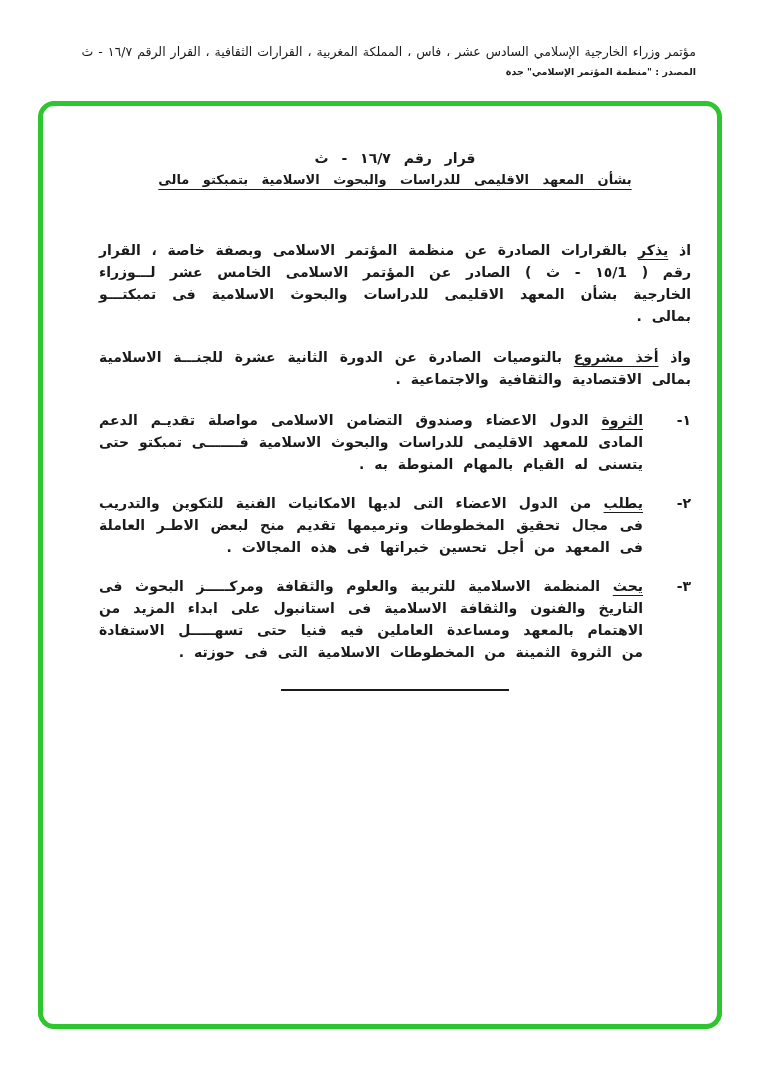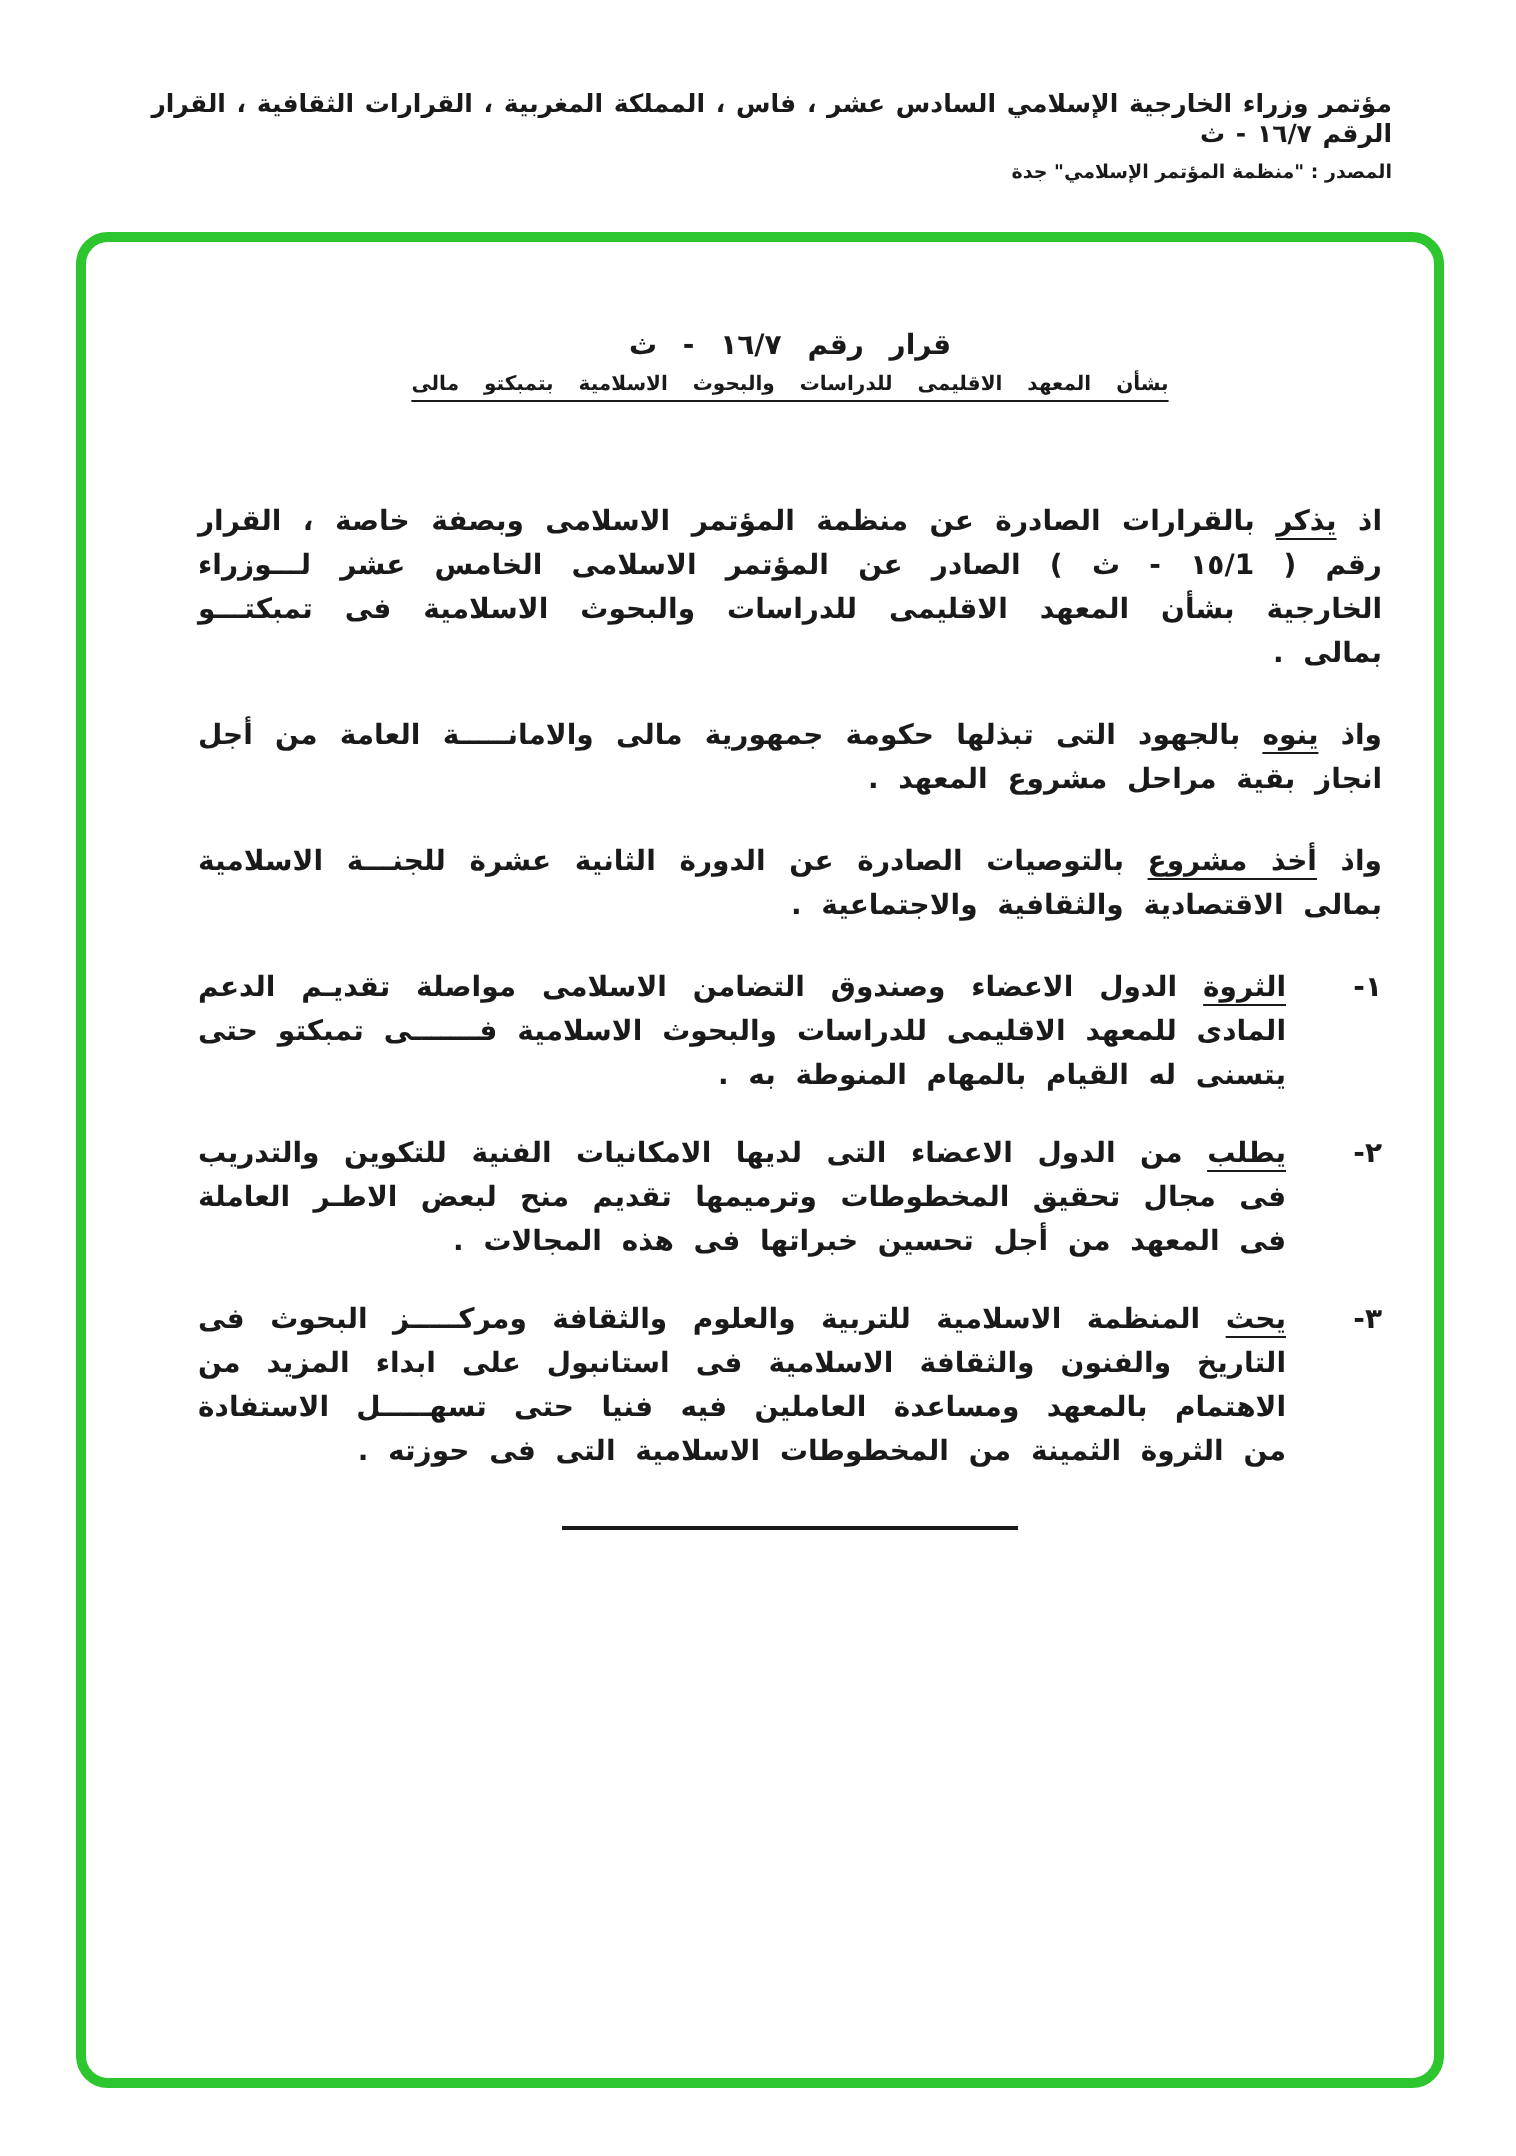--- a/index.html
+++ b/index.html
@@ -9,21 +9,21 @@
     height: 1078px;
     font-family: "DejaVu Sans", sans-serif;
     direction: rtl;
     color: #1a1a1a;
     overflow: hidden;
   }
   .top-header {
     margin: 44px 62px 0 40px;
     text-align: right;
     font-size: 12.5px;
-    font-weight: bold;
+    font-weight: normal;
     word-spacing: 1px;
   }
   .source-line {
     margin: 7px 62px 0 0;
     text-align: right;
     font-size: 9.5px;
     font-weight: bold;
   }
   .frame {
     width: 684px;
@@ -35,21 +35,21 @@
   }
   .doc-title {
     text-align: center;
     font-size: 14px;
     font-weight: bold;
     word-spacing: 8px;
     margin-bottom: 6px;
   }
   .doc-subtitle {
     text-align: center;
-    font-size: 10px;
+    font-size: 13px;
     font-weight: bold;
     word-spacing: 9px;
     text-decoration: underline;
     text-underline-offset: 5px;
     margin-bottom: 52px;
   }
   .para {
     font-size: 14px;
     font-weight: bold;
     line-height: 22px;
@@ -88,21 +88,20 @@
 <div class="top-header">مؤتمر وزراء الخارجية الإسلامي السادس عشر ، فاس ، المملكة المغربية ، القرارات الثقافية ، القرار الرقم ١٦/٧ - ث</div>
 
 <div class="source-line">المصدر : "منظمة المؤتمر الإسلامي" جدة</div>
 
 <div class="frame" style="border-color: rgb(46, 198, 46);">
   <div class="doc-title">قرار رقم ١٦/٧ - ث</div>
   <div class="doc-subtitle">بشأن المعهد الاقليمى للدراسات والبحوث الاسلامية بتمبكتو مالى</div>
 
   <div id="paragraphs">
       <div class="para"><span>اذ </span><span class="u">يذكر</span><span> بالقرارات الصادرة عن منظمة المؤتمر الاسلامى وبصفة خاصة ، القرار رقم ( ١٥/1 - ث ) الصادر عن المؤتمر الاسلامى الخامس عشر لـــوزراء الخارجية بشأن المعهد الاقليمى للدراسات والبحوث الاسلامية فى تمبكتـــو بمالى .</span></div>
-      <div class="para"><span>واذ </span><span class="u">ينوه</span><span> بالجهود التى تبذلها حكومة جمهورية مالى والامانـــــة العامة من أجل انجاز بقية مراحل مشروع المعهد .</span></div>
       <div class="para"><span>واذ </span><span class="u">أخذ مشروع</span><span> بالتوصيات الصادرة عن الدورة الثانية عشرة للجنـــة الاسلامية بمالى الاقتصادية والثقافية والاجتماعية .</span></div>
     </div>
 
   <div id="items" class="items">
       <div class="item">
         <div class="item-num">١-</div>
         <div class="item-body"><span class="u">الثروة</span><span> الدول الاعضاء وصندوق التضامن الاسلامى مواصلة تقديـم الدعم المادى للمعهد الاقليمى للدراسات والبحوث الاسلامية فـــــــى تمبكتو حتى يتسنى له القيام بالمهام المنوطة به .</span></div>
       </div>
       <div class="item">
         <div class="item-num">٢-</div>

